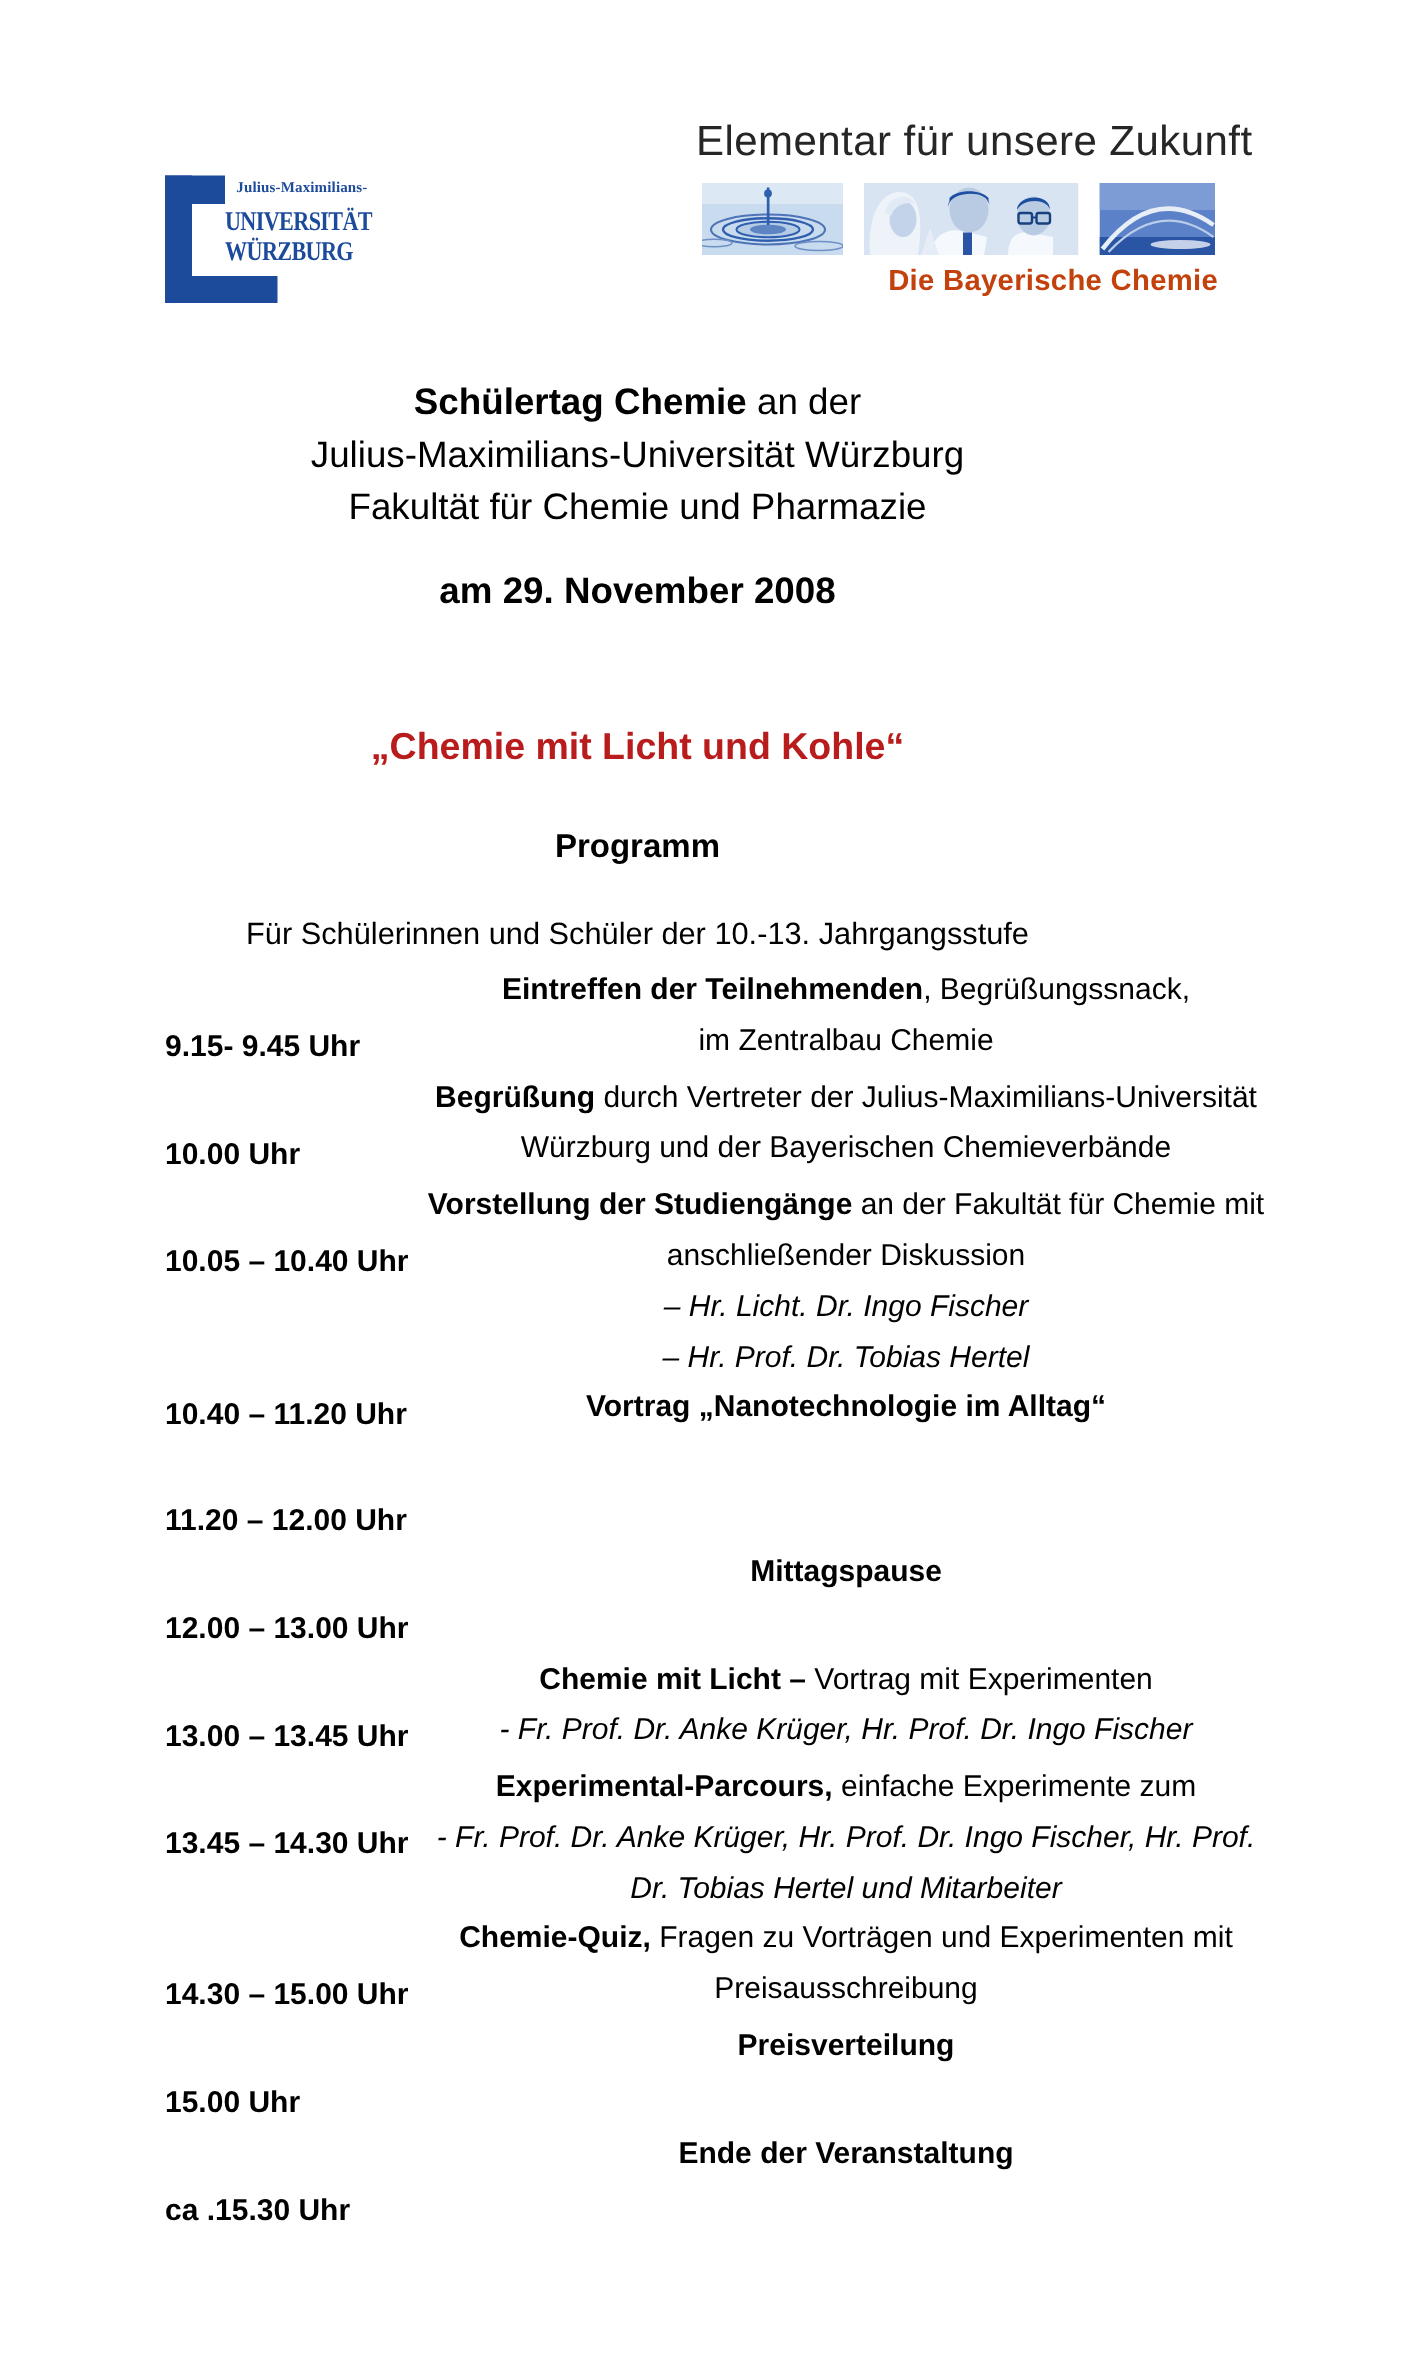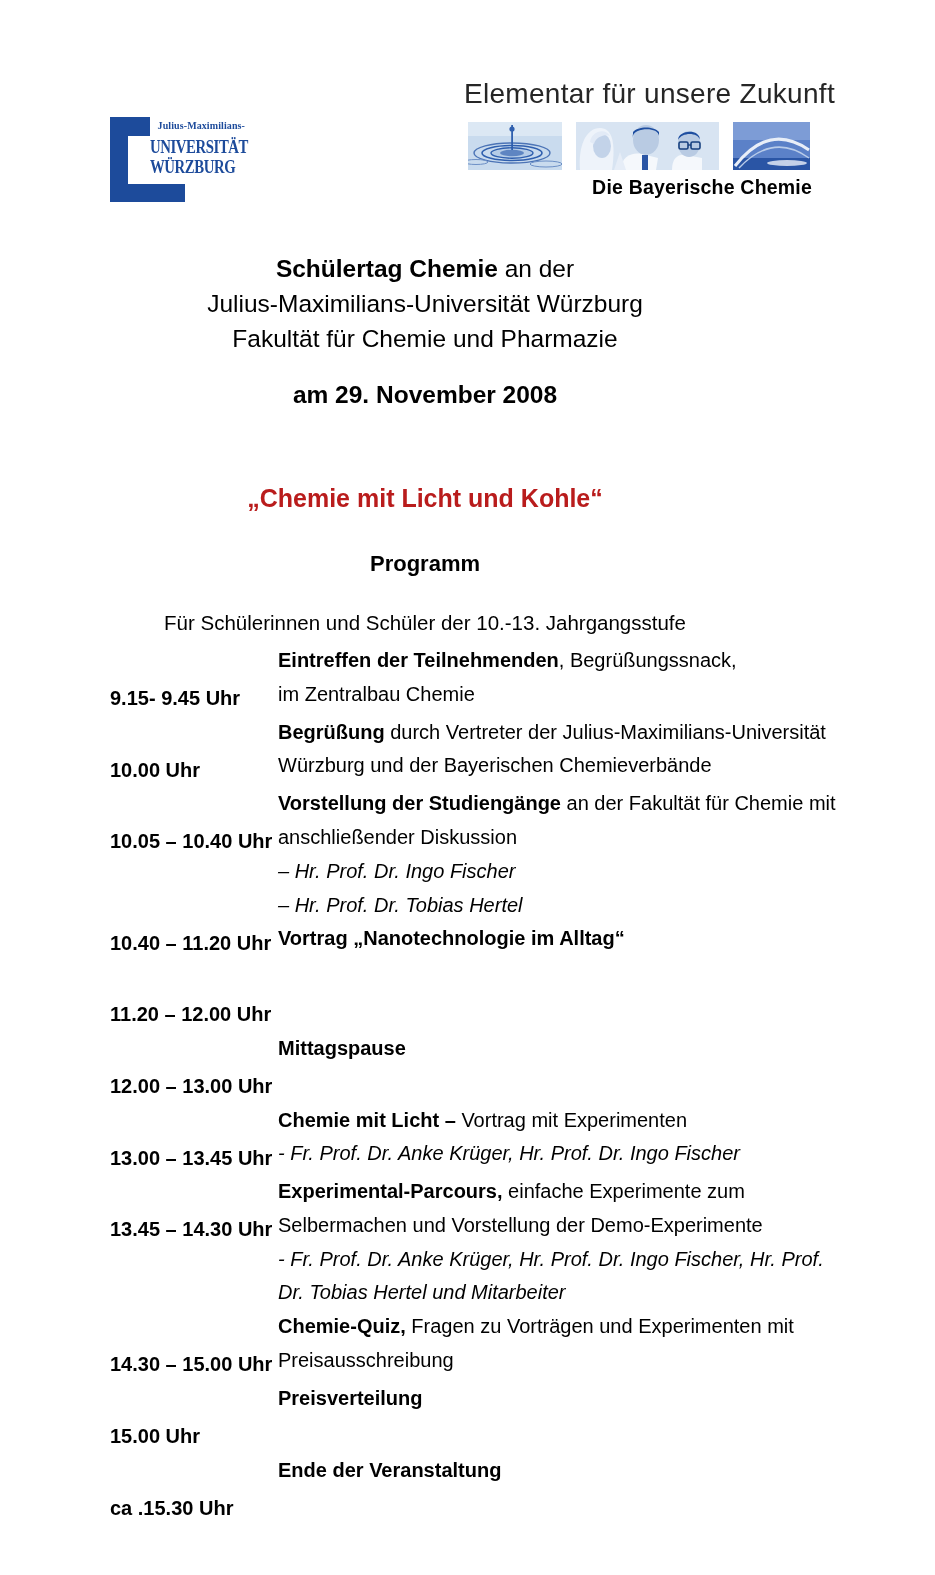--- a/index.html
+++ b/index.html
@@ -49,21 +49,21 @@
   .date-line   { top:381px; font-size:24.5px; font-weight:700; }
   .event-title { top:484px; font-size:25px;  font-weight:700; }
   .programm    { top:551px; font-size:22px;  font-weight:700; }
   .subheading  { top:611px; font-size:20.5px; }
 
   
   .schedule { position:absolute; left:110px; top:644px; width:740px; font-size:20px; line-height:33.7px; }
   .schedule-row { display:flex; align-items:flex-start; }
   .time { width:168px; font-weight:700; flex:none; white-space:nowrap;margin-top:38px; }
   .desc { flex:1; }
-  .line { white-space:nowrap; }
+  .line { white-space:nowrap;text-align:center; }
   .bold { font-weight:700; }
   .italic { font-style:italic; }
   .normal { font-weight:400; }
 </style>
 </head>
 <body>
 
 <div class="page">
 
   <div class="logo-box">
@@ -116,21 +116,21 @@
     <svg class="photo" width="77" height="48" viewBox="0 0 77 48">
       <rect x="0" y="0" width="77" height="48" fill="#5b81c8"></rect>
       <rect x="0" y="0" width="77" height="18" fill="#7d9cd6"></rect>
       <rect x="0" y="36" width="77" height="12" fill="#2a55a5"></rect>
       <path d="M2,44 Q36,0 76,28" fill="none" stroke="#e8eef8" stroke-width="3"></path>
       <path d="M6,46 Q40,10 76,36" fill="none" stroke="#b9cce9" stroke-width="1.5"></path>
       <ellipse cx="54" cy="41" rx="20" ry="3" fill="#dfe8f5" opacity="0.85"></ellipse>
     </svg>
   </div>
 
-  <div class="caption" style="color: #000000;">Die Bayerische Chemie</div>
+  <div class="caption" style="color: #c2410c;">Die Bayerische Chemie</div>
 
   <div class="center title-block">
     <div><span class="bold">Schülertag Chemie</span><span> an der</span></div>
     <div>Julius-Maximilians-Universität Würzburg</div>
     <div>Fakultät für Chemie und Pharmazie</div>
   </div>
 
   <div class="center date-line">am 29. November 2008</div>
 
   <div class="center event-title" style="color: #b91c1c;">„Chemie mit Licht und Kohle“</div>
@@ -151,21 +151,21 @@
         <div class="desc">
           <div class="line"><span class="bold">Begrüßung</span><span class="normal"> durch Vertreter der Julius-Maximilians-Universität</span></div>
           <div class="line"><span class="normal">Würzburg und der Bayerischen Chemieverbände</span></div>
         </div>
       </div>
       <div class="schedule-row">
         <div class="time">10.05 – 10.40 Uhr</div>
         <div class="desc">
           <div class="line"><span class="bold">Vorstellung der Studiengänge</span><span class="normal"> an der Fakultät für Chemie mit</span></div>
           <div class="line"><span class="normal">anschließender Diskussion</span></div>
-          <div class="line"><span class="italic">– Hr. Prof. Dr. Ingo Fischer</span></div>
+          <div class="line"><span class="italic">– Hr. Licht. Dr. Ingo Fischer</span></div>
         </div>
       </div>
       <div class="schedule-row">
         <div class="time">10.40 – 11.20 Uhr</div>
         <div class="desc">
           <div class="line"><span class="italic">– Hr. Prof. Dr. Tobias Hertel</span></div>
           <div class="line"><span class="bold">Vortrag „Nanotechnologie im Alltag“</span></div>
         </div>
       </div>
       <div class="schedule-row">
@@ -181,21 +181,20 @@
         <div class="time">13.00 – 13.45 Uhr</div>
         <div class="desc">
           <div class="line"><span class="bold">Chemie mit Licht – </span><span class="normal">Vortrag mit Experimenten</span></div>
           <div class="line"><span class="italic">- Fr. Prof. Dr. Anke Krüger, Hr. Prof. Dr. Ingo Fischer</span></div>
         </div>
       </div>
       <div class="schedule-row">
         <div class="time">13.45 – 14.30 Uhr</div>
         <div class="desc">
           <div class="line"><span class="bold">Experimental-Parcours,</span><span class="normal"> einfache Experimente zum</span></div>
-          <div class="line"><span class="normal">Selbermachen und Vorstellung der Demo-Experimente</span></div>
           <div class="line"><span class="italic">- Fr. Prof. Dr. Anke Krüger, Hr. Prof. Dr. Ingo Fischer, Hr. Prof.</span></div>
           <div class="line"><span class="italic">Dr. Tobias Hertel und Mitarbeiter</span></div>
         </div>
       </div>
       <div class="schedule-row">
         <div class="time">14.30 – 15.00 Uhr</div>
         <div class="desc">
           <div class="line"><span class="bold">Chemie-Quiz,</span><span class="normal"> Fragen zu Vorträgen und Experimenten mit</span></div>
           <div class="line"><span class="normal">Preisausschreibung</span></div>
         </div>

